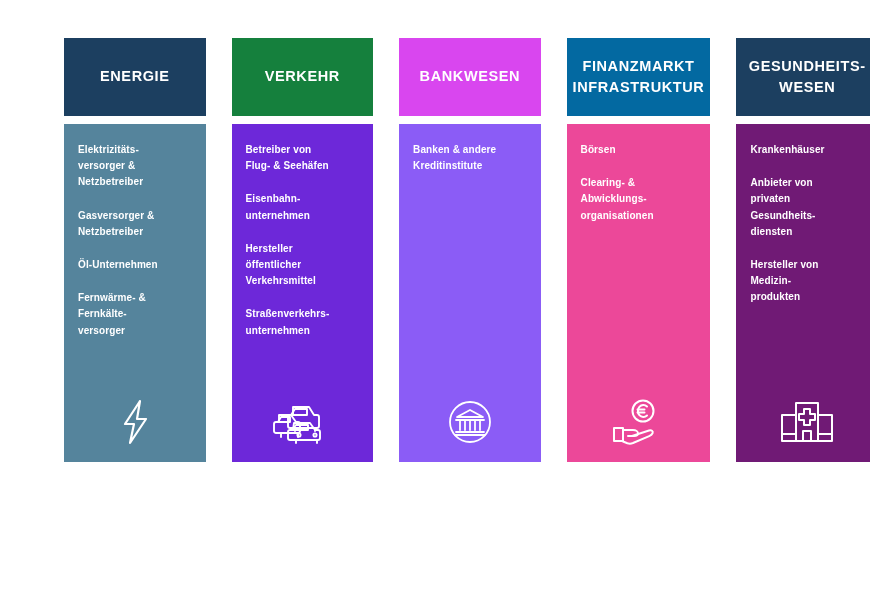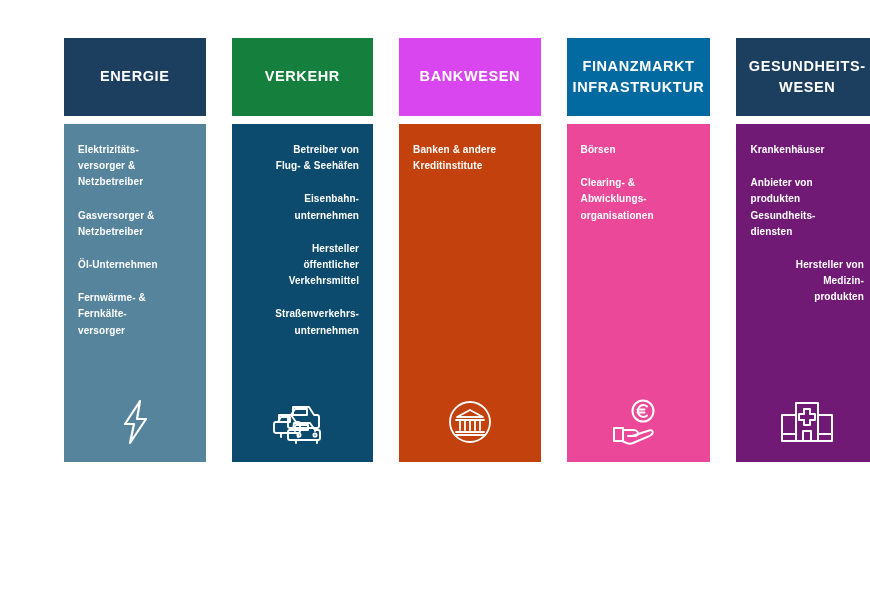--- a/index.html
+++ b/index.html
@@ -97,21 +97,21 @@
 versorger</div>
         <div class="col-icon">
           <svg width="38" height="46" viewBox="0 0 38 46" fill="none" stroke="#ffffff" stroke-width="2.2" stroke-linejoin="round" stroke-linecap="round">
             <path d="M24 2 L9 25 L18 25 L14 44 L30 20 L21 20 Z"></path>
           </svg>
         </div>
       </div>
     </div>
     <div class="column">
       <div class="col-header" style="background: #15803d; white-space: pre-line;">VERKEHR</div>
-      <div class="col-body" style="background: #0c4a6e; text-align: right;">
+      <div class="col-body" style="background: #6d28d9;">
         <div class="entry" style="white-space: pre-line;">Betreiber von
 Flug- &amp; Seehäfen</div>
         <div class="entry" style="white-space: pre-line;">Eisenbahn-
 unternehmen</div>
         <div class="entry" style="white-space: pre-line;">Hersteller
 öffentlicher
 Verkehrsmittel</div>
         <div class="entry" style="white-space: pre-line;">Straßenverkehrs-
 unternehmen</div>
         <div class="col-icon">
@@ -126,21 +126,21 @@
             <path d="M23 26 h12 v5 h-16 z"></path>
             <circle cx="26" cy="36" r="1.6"></circle>
             <circle cx="42" cy="36" r="1.6"></circle>
             <path d="M23 41 v3 M44 41 v3"></path>
           </svg>
         </div>
       </div>
     </div>
     <div class="column">
       <div class="col-header" style="background: #d946ef; white-space: pre-line;">BANKWESEN</div>
-      <div class="col-body" style="background: #c2410c;">
+      <div class="col-body" style="background: #8b5cf6;">
         <div class="entry" style="white-space: pre-line;">Banken &amp; andere
 Kreditinstitute</div>
         <div class="col-icon">
           <svg width="46" height="46" viewBox="0 0 46 46" fill="none" stroke="#ffffff" stroke-width="1.8" stroke-linejoin="round" stroke-linecap="round">
             <circle cx="23" cy="23" r="20"></circle>
             <path d="M10 18 L23 11 L36 18 Z"></path>
             <path d="M9 21 h28"></path>
             <path d="M13 21 v10 M18 21 v10 M23 21 v10 M28 21 v10 M33 21 v10"></path>
             <path d="M9 33 h28"></path>
             <path d="M8 36 h30"></path>
@@ -167,24 +167,24 @@
           </svg>
         </div>
       </div>
     </div>
     <div class="column">
       <div class="col-header" style="background: rgb(28, 63, 96); white-space: pre-line;">GESUNDHEITS-
 WESEN</div>
       <div class="col-body" style="background: #701a75;">
         <div class="entry" style="white-space: pre-line;">Krankenhäuser</div>
         <div class="entry" style="white-space: pre-line;">Anbieter von
-produkten
+privaten
 Gesundheits-
 diensten</div>
-        <div class="entry" style="white-space: pre-line; text-align: right;">Hersteller von
+        <div class="entry" style="white-space: pre-line;">Hersteller von
 Medizin-
 produkten</div>
         <div class="col-icon">
           <svg width="56" height="46" viewBox="0 0 56 46" fill="none" stroke="#ffffff" stroke-width="2" stroke-linejoin="round" stroke-linecap="round">
             <path d="M17 4 h22 v38 h-22 z"></path>
             <path d="M3 16 h14 v26 h-14 z"></path>
             <path d="M39 16 h14 v26 h-14 z"></path>
             <path d="M25 10 h6 v5 h5 v6 h-5 v5 h-6 v-5 h-5 v-6 h5 z"></path>
             <path d="M24 42 v-10 h8 v10"></path>
             <path d="M3 35 h14 M39 35 h14"></path>

